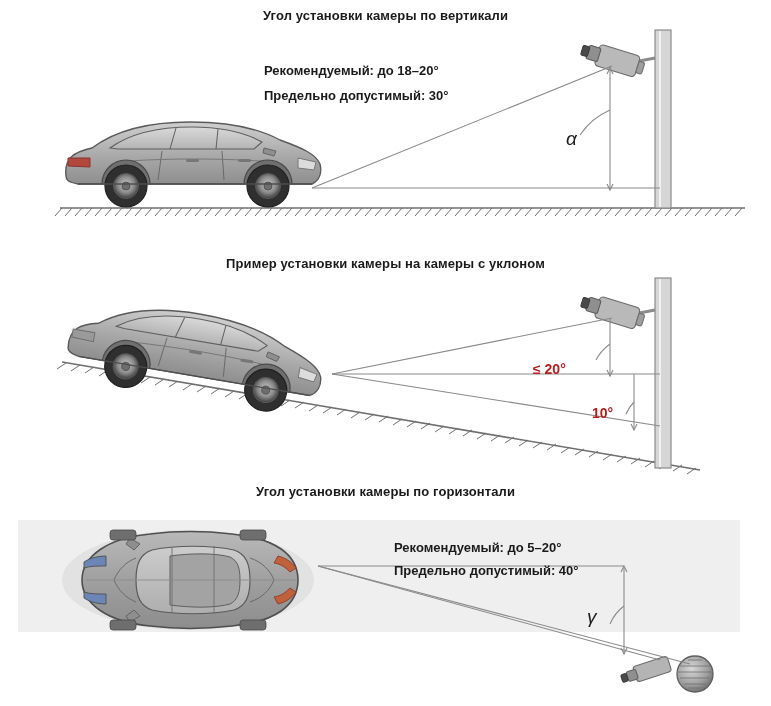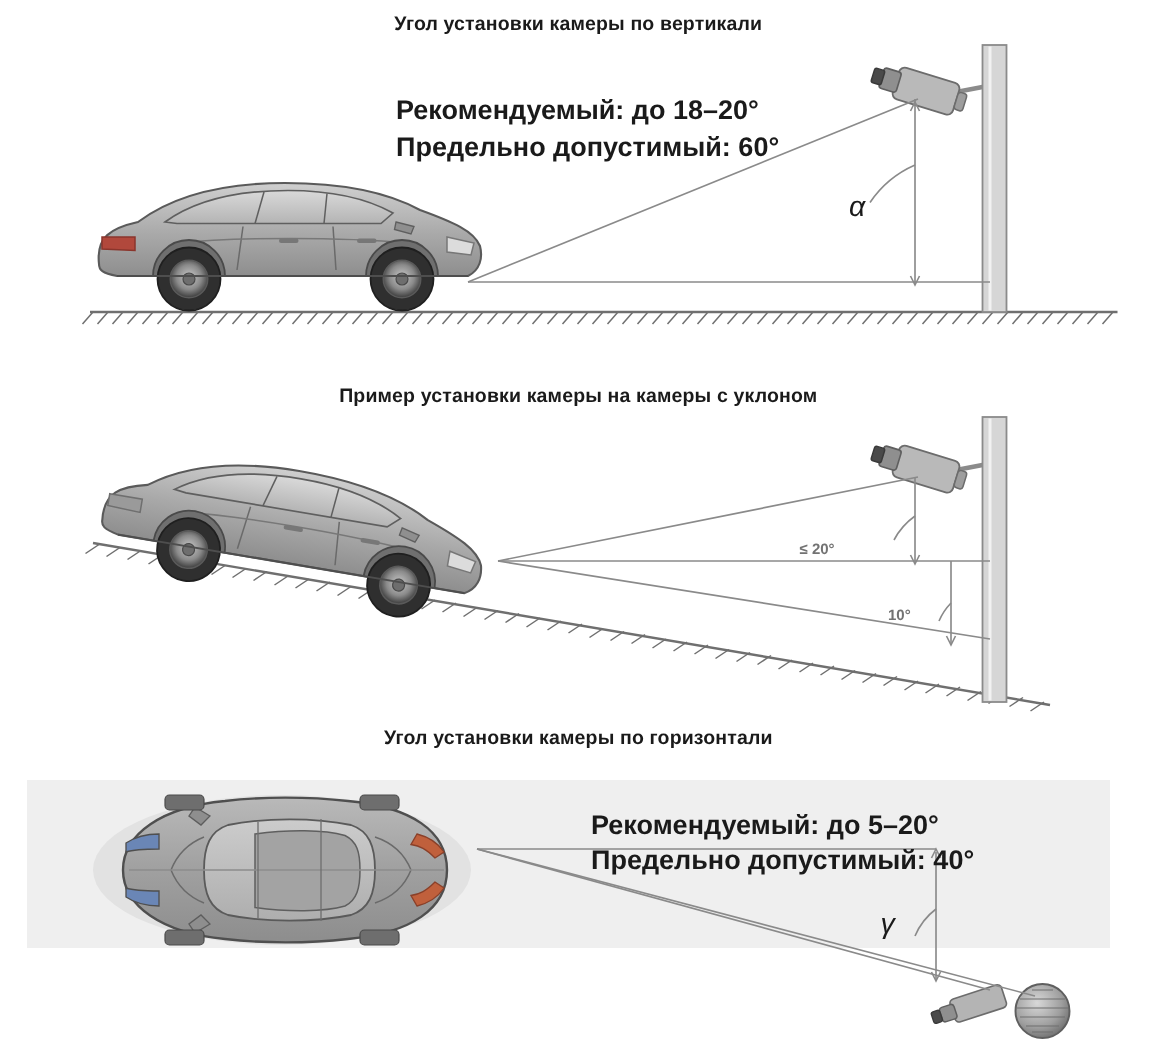--- a/index.html
+++ b/index.html
@@ -36,37 +36,37 @@
     color: #1a1a1a;
     letter-spacing: 0.1px;
   }
   .svg-layer {
     position: absolute;
     left: 0;
     top: 0;
   }
   .note {
     position: absolute;
-    font-size: 18px;
+    font-size: 13px;
     font-weight: bold;
     color: #1a1a1a;
     white-space: nowrap;
   }
   .angle-label {
     position: absolute;
     font-size: 19px;
     font-style: italic;
     color: #1a1a1a;
     white-space: nowrap;
   }
   .angle-value {
     position: absolute;
-    font-size: 10px;
+    font-size: 14px;
     font-weight: bold;
-    color: #737373;
+    color: #b91c1c;
     white-space: nowrap;
   }
 </style>
 </head>
 <body>
 
 <div class="stage">
 
   <div class="panel" style="top:0; height:230px;">
     <div class="panel-title" style="top:8px;">Угол установки камеры по вертикали</div>
@@ -218,21 +218,21 @@
         <circle cx="68" cy="68" r="4" fill="#6e6e6e" stroke="#4a4a4a" stroke-width="0.8"></circle>
         <circle cx="210" cy="68" r="21" fill="#2f2f2f" stroke="#1f1f1f" stroke-width="1.2"></circle>
         <circle cx="210" cy="68" r="12.5" fill="url(#wheelGrad1)" stroke="#5a5a5a" stroke-width="1"></circle>
         <circle cx="210" cy="68" r="4" fill="#6e6e6e" stroke="#4a4a4a" stroke-width="0.8"></circle>
 
         <path d="M20 66 L254 66" stroke="#4e4e4e" stroke-width="1.3"></path>
       </g>
     </svg>
 
     <div class="note" style="left:264px; top:63px;">Рекомендуемый: до 18–20°</div>
-    <div class="note" style="left:264px; top:88px;">Предельно допустимый: 60°</div>
+    <div class="note" style="left:264px; top:88px;">Предельно допустимый: 30°</div>
     <div class="angle-label" style="left:566px; top:128px;">α</div>
   </div>
 
   <div class="panel" style="top:248px; height:230px;">
     <div class="panel-title" style="top:8px;">Пример установки камеры на камеры с уклоном</div>
 
     <svg class="svg-layer" width="771" height="230" viewBox="0 0 771 230">
       <defs>
         <linearGradient id="bodyGrad2" x1="0" y1="0" x2="0" y2="1">
           <stop offset="0%" stop-color="#cfcfcf"></stop>

